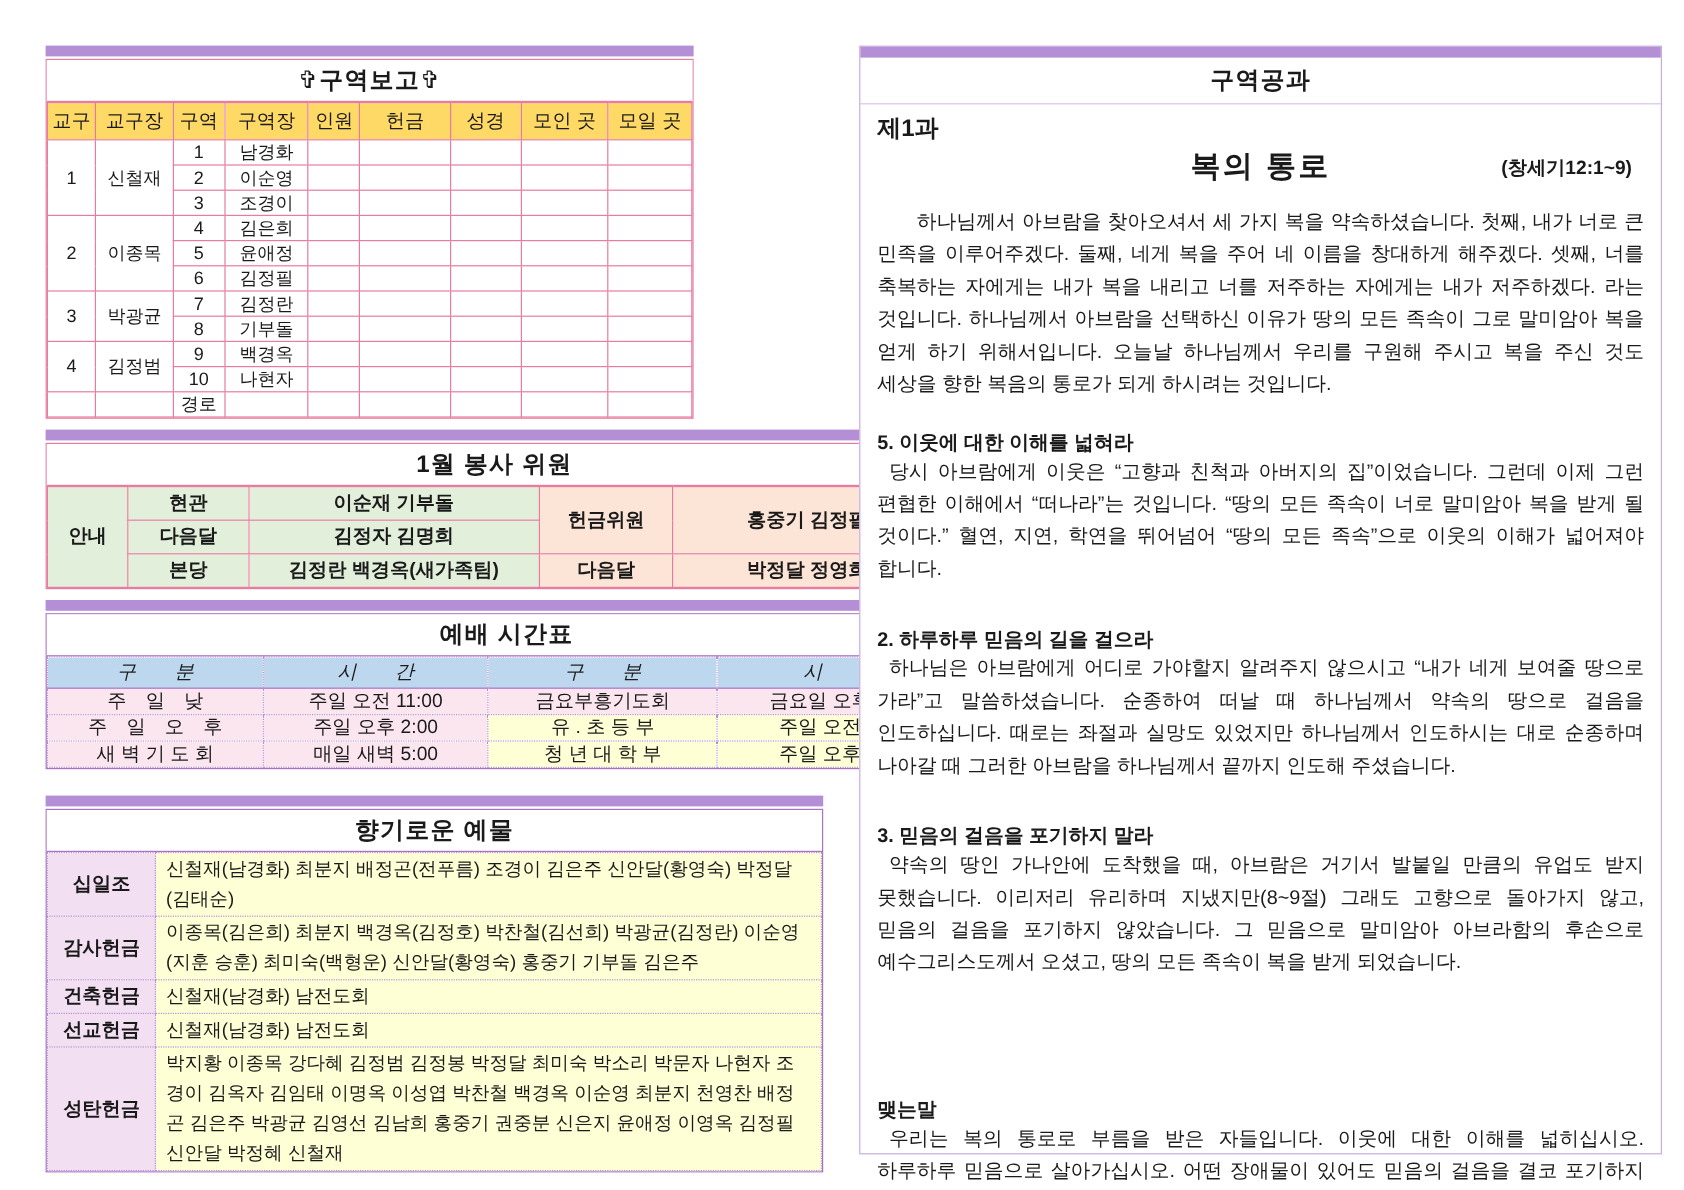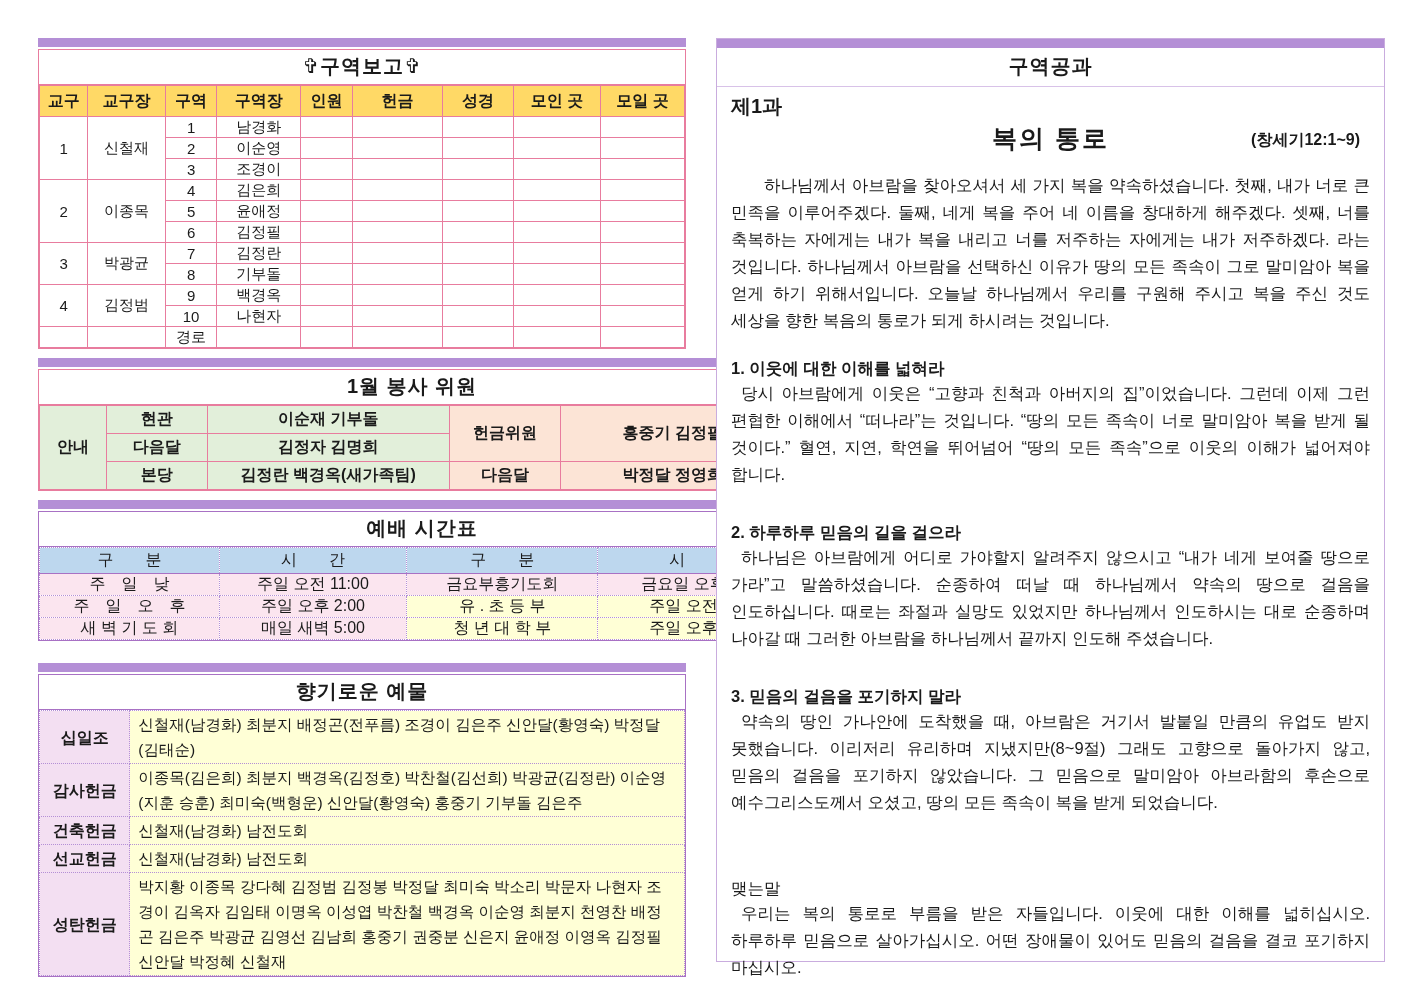--- a/index.html
+++ b/index.html
@@ -16,33 +16,33 @@
   .ptitle { background:#ffffff; text-align:center; font-weight:bold; font-size:20px;
             padding:3px 0 4px 0; letter-spacing:1px; }
   .ptitle.pb { border-bottom:1px solid #E87C9E; }
   .ptitle.pu { border-bottom:1px solid #A871C4; }
 
   table { width:100%; border-collapse:collapse; table-layout:fixed; }
 
   
   .report td, .report th { border:1px solid #E87C9E; text-align:center; font-size:15px;
                            overflow:hidden; white-space:nowrap; }
-  .report th { background:#FFD966; font-weight:bold; font-size:16px; height:31px; }
+  .report th { background:#FFD966; font-weight:normal; font-size:16px; height:31px; }
   .report td { height:21px; background:#ffffff; }
 
   
   .service td { border:1px solid #E87C9E; text-align:center; font-weight:bold;
                 font-size:16px; height:28px; overflow:hidden; white-space:nowrap; }
   .service td.green { background:#E2EFDA; }
   .service td.orange { background:#FCE4D6; }
 
   
   .schedule td, .schedule th { border:1px dotted #B48FD6; text-align:center; font-size:16px;
                                overflow:hidden; white-space:nowrap; }
-  .schedule th { background:#BDD7EE; font-weight:normal; height:26px; border-bottom:1.5px solid #A871C4; }
+  .schedule th { background:#BDD7EE; font-weight:normal; height:26px; border-bottom:1.5px solid #A871C4;font-style:italic; }
   .schedule td { height:21px; }
   .schedule td.rowpink { background:#FBE5EF;text-align:center; }
   .schedule td.rowivory { background:#FFFFD6; }
 
   
   .offerings td { border:1px dotted #B48FD6; font-size:15.5px; line-height:25px;
                   vertical-align:middle; }
   .offerings td.olabel { background:#F3DFF2; text-align:center; font-weight:bold; font-size:16px; }
   .offerings td.oval { background:#FFFFD6; padding:1px 8px; text-align:left; }
 
@@ -54,28 +54,28 @@
                   border-bottom:1px solid #D8C2E8; letter-spacing:1px; }
   .lesson-body { padding:4px 14px 0 14px; }
   .chapter { font-weight:bold; font-size:20px; margin-top:2px; }
   .ltitle-row { position:relative; text-align:center; margin-top:2px; height:34px; }
   .ltitle { font-weight:bold; font-size:25px; letter-spacing:2px; }
   .scripture { position:absolute; right:10px; top:8px; font-size:16px; font-weight:bold; }
   .para { font-size:16.5px; line-height:27px; text-align:justify; word-break:keep-all; }
   .intro { margin-top:16px; text-indent:2em; }
   .sec-head { font-weight:bold; font-size:16.5px; margin-top:24px; }
   .sec-body { text-indent:0.6em; }
-  .closing-head { font-weight:normal; font-size:16.5px; margin-top:62px; }
+  .closing-head { font-weight:bold; font-size:16.5px; margin-top:98px; }
 </style>
 </head>
 <body>
 
 <div class="page">
 
-  <section class="panel" style="left:38px; top:38px; width:648px;">
+  <section class="panel" style="left:38px; top:38px; width:540px;">
     <div class="bar"></div>
     <div class="boxed-pink">
       <div class="ptitle pb"><span>✞</span><span>구역보고</span><span>✞</span></div>
       <table class="report">
         <colgroup>
           <col style="width:7.5%">
             <col style="width:12%">
             <col style="width:8%">
             <col style="width:13%">
           <col style="width:8%">
@@ -329,21 +329,21 @@
     <div class="bar"></div>
     <div class="lesson-title">구역공과</div>
     <div class="lesson-body">
       <div class="chapter">제1과</div>
       <div class="ltitle-row">
         <span class="ltitle">복의 통로</span>
         <span class="scripture">(창세기12:1~9)</span>
       </div>
       <p class="para intro">하나님께서 아브람을 찾아오셔서 세 가지 복을 약속하셨습니다. 첫째, 내가 너로 큰 민족을 이루어주겠다. 둘째, 네게 복을 주어 네 이름을 창대하게 해주겠다. 셋째, 너를 축복하는 자에게는 내가 복을 내리고 너를 저주하는 자에게는 내가 저주하겠다. 라는 것입니다. 하나님께서 아브람을 선택하신 이유가 땅의 모든 족속이 그로 말미암아 복을 얻게 하기 위해서입니다. 오늘날 하나님께서 우리를 구원해 주시고 복을 주신 것도 세상을 향한 복음의 통로가 되게 하시려는 것입니다.</p>
 
-      <div class="sec-head">1. 이웃에 대한 이해를 넓혀라</div>
+      <div class="sec-head">5. 이웃에 대한 이해를 넓혀라</div>
       <p class="para sec-body">당시 아브람에게 이웃은 “고향과 친척과 아버지의 집”이었습니다. 그런데 이제 그런 편협한 이해에서 “떠나라”는 것입니다. “땅의 모든 족속이 너로 말미암아 복을 받게 될 것이다.” 혈연, 지연, 학연을 뛰어넘어 “땅의 모든 족속”으로 이웃의 이해가 넓어져야 합니다.</p>
 
       <div class="sec-head" style="margin-top:34px;">2. 하루하루 믿음의 길을 걸으라</div>
       <p class="para sec-body">하나님은 아브람에게 어디로 가야할지 알려주지 않으시고 “내가 네게 보여줄 땅으로 가라”고 말씀하셨습니다. 순종하여 떠날 때 하나님께서 약속의 땅으로 걸음을 인도하십니다. 때로는 좌절과 실망도 있었지만 하나님께서 인도하시는 대로 순종하며 나아갈 때 그러한 아브람을 하나님께서 끝까지 인도해 주셨습니다.</p>
 
       <div class="sec-head" style="margin-top:34px;">3. 믿음의 걸음을 포기하지 말라</div>
       <p class="para sec-body">약속의 땅인 가나안에 도착했을 때, 아브람은 거기서 발붙일 만큼의 유업도 받지 못했습니다. 이리저리 유리하며 지냈지만(8~9절) 그래도 고향으로 돌아가지 않고, 믿음의 걸음을 포기하지 않았습니다. 그 믿음으로 말미암아 아브라함의 후손으로 예수그리스도께서 오셨고, 땅의 모든 족속이 복을 받게 되었습니다.</p>
 
       <div class="closing-head">맺는말</div>
       <p class="para sec-body">우리는 복의 통로로 부름을 받은 자들입니다. 이웃에 대한 이해를 넓히십시오. 하루하루 믿음으로 살아가십시오. 어떤 장애물이 있어도 믿음의 걸음을 결코 포기하지 마십시오.</p>

